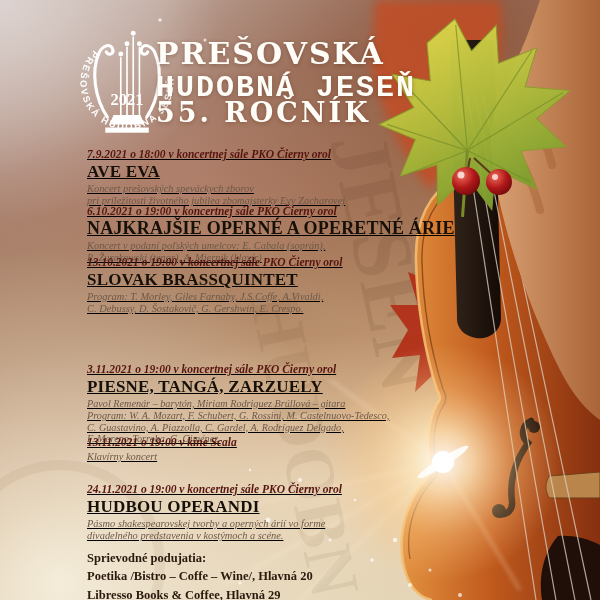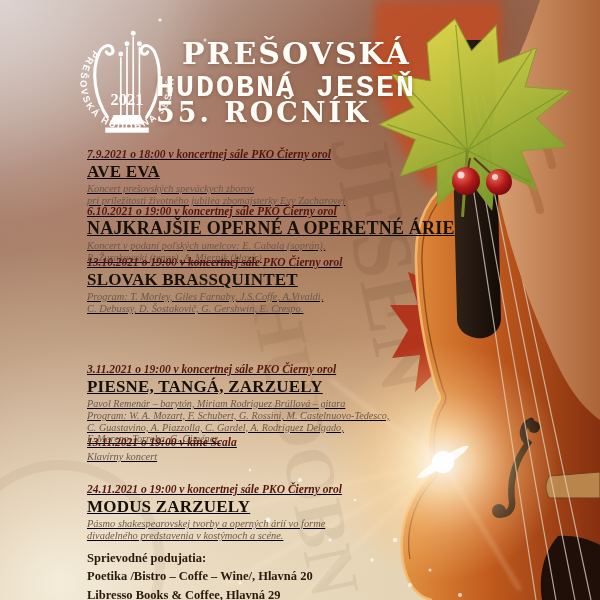--- a/index.html
+++ b/index.html
@@ -13,21 +13,21 @@
       radial-gradient(ellipse 340px 150px at 36% 32%, rgba(186,118,102,.32), transparent 70%),
       radial-gradient(ellipse 420px 220px at 58% 82%, rgba(250,236,206,.55), transparent 72%),
       linear-gradient(160deg,#c6b6ae 0%,#a98270 22%,#ad8465 45%,#c49a72 65%,#dcc9a8 85%,#e7dcc2 100%);
   }
   #bg-art{position:absolute;inset:0;z-index:0;}
   .layer{position:absolute;z-index:2;}
   
   #logo{left:68px;top:24px;width:118px;height:118px;}
   .title-line{left:156px;color:#fffdf8;font-weight:bold;letter-spacing:2px;
     text-shadow:0 1px 4px rgba(90,40,20,.4);white-space:nowrap;font-family:"DejaVu Serif","Liberation Serif",serif;}
-  #title1{top:36px;font-size:30px;margin-left:26px;}
+  #title1{top:36px;font-size:30px;}
   #title2{top:71px;font-size:30px;font-family:Liberation Mono, monospace;}
   #title3{top:97px;font-size:27px;letter-spacing:3px;}
   
   .event{position:absolute;left:87px;width:370px;z-index:2;text-decoration:underline;}
   .ev-date{font-size:11.5px;font-weight:bold;font-style:italic;color:#571510;line-height:13px;}
   .ev-title{margin:1px 0 0 0;font-size:17px;font-weight:bold;color:#171008;line-height:19px;
     letter-spacing:.2px;white-space:nowrap;}
   .ev-desc{margin:2px 0 0 0;font-size:10.4px;font-style:italic;color:#6d5848;line-height:1.16;
     white-space:pre-line;}
   
@@ -228,21 +228,21 @@
 F. Moreno-Torroba, G. Giménez.</p>
   </section>
 
   <section class="event" style="top:436px">
     <div class="ev-date">13.11.2021 o 19:00 v kine Scala</div>
     <p class="ev-desc">Klavírny koncert</p>
   </section>
 
   <section class="event" style="top:483px">
     <div class="ev-date">24.11.2021 o 19:00 v koncertnej sále PKO Čierny orol</div>
-    <h2 class="ev-title">MODUS ZARZUELY</h2>
+    <h2 class="ev-title">HUDBOU OPERANDI</h2>
     <p class="ev-desc">Pásmo shakespearovskej tvorby a operných árií vo forme
 divadelného predstavenia v kostýmoch a scéne.</p>
   </section>
 
   <footer id="footer" class="layer">
     <div id="footer-heading">Sprievodné podujatia:</div>
     <div class="footer-line">Poetika /Bistro – Coffe – Wine/, Hlavná 20</div>
     <div class="footer-line">Libresso Books &amp; Coffee, Hlavná 29</div>
   </footer>
 

